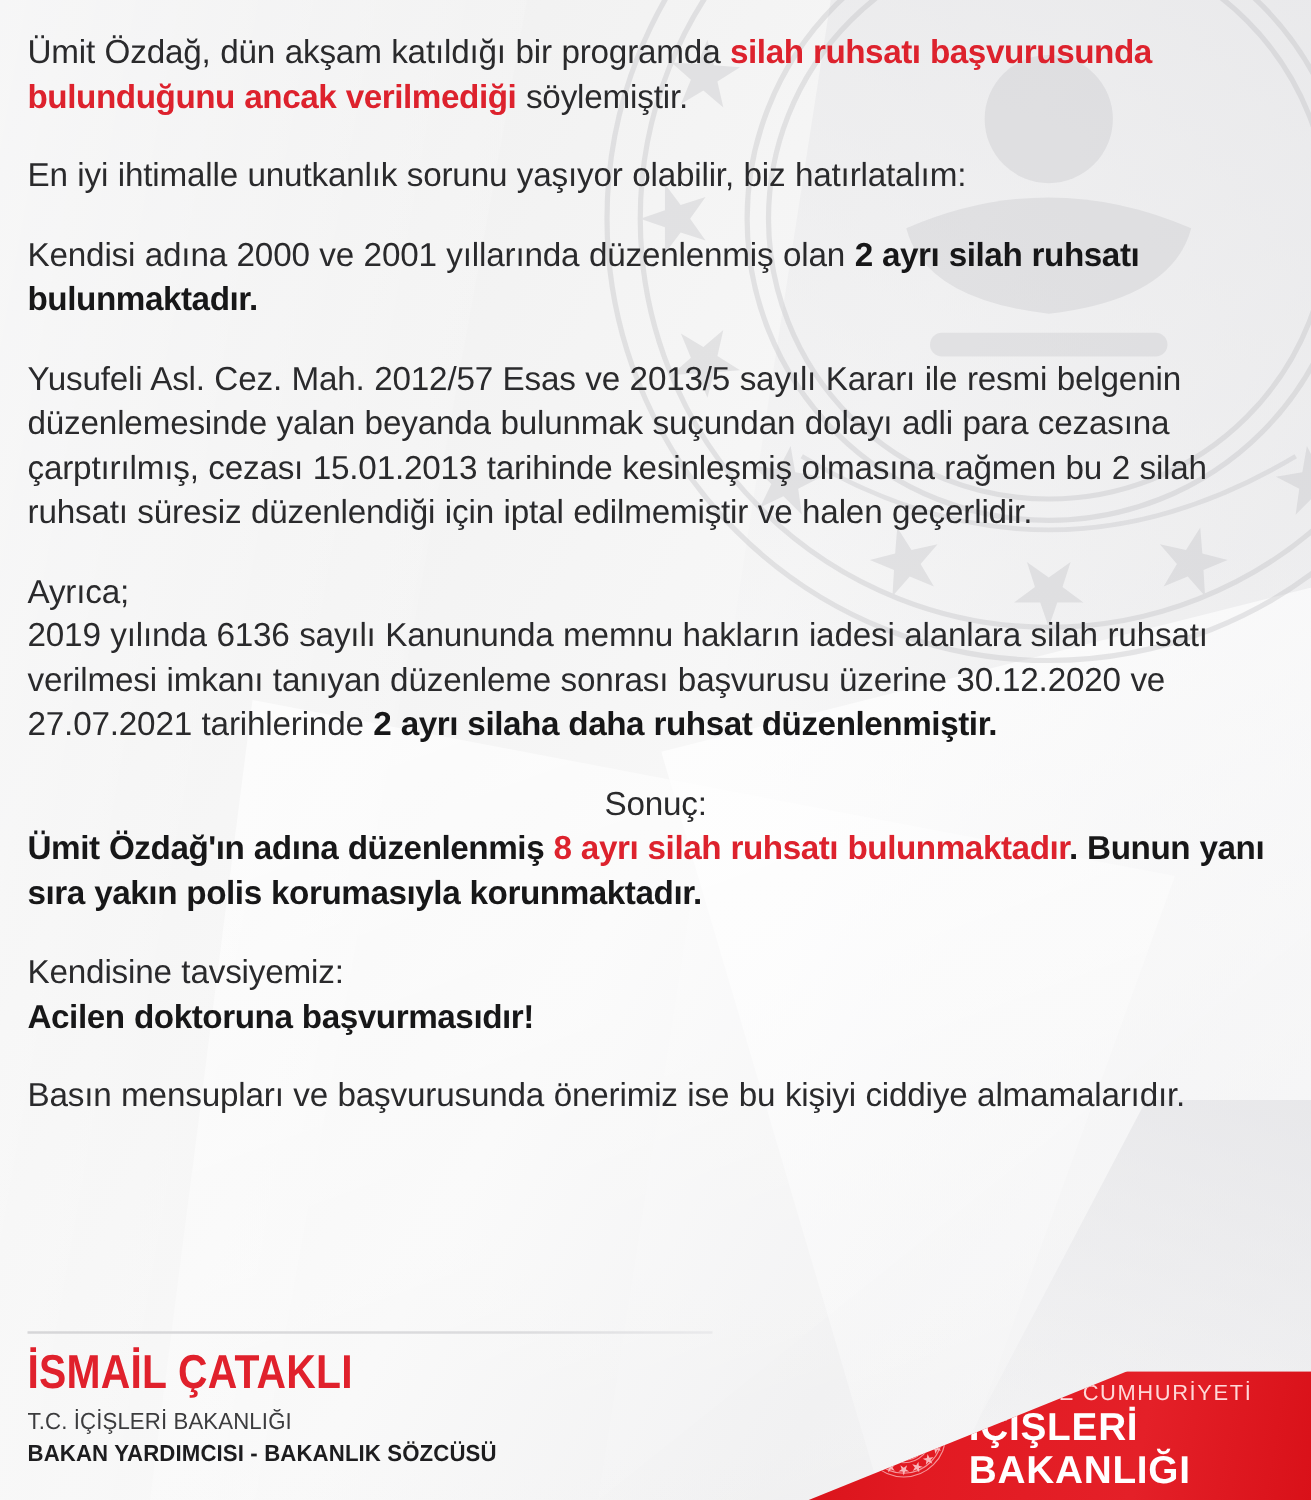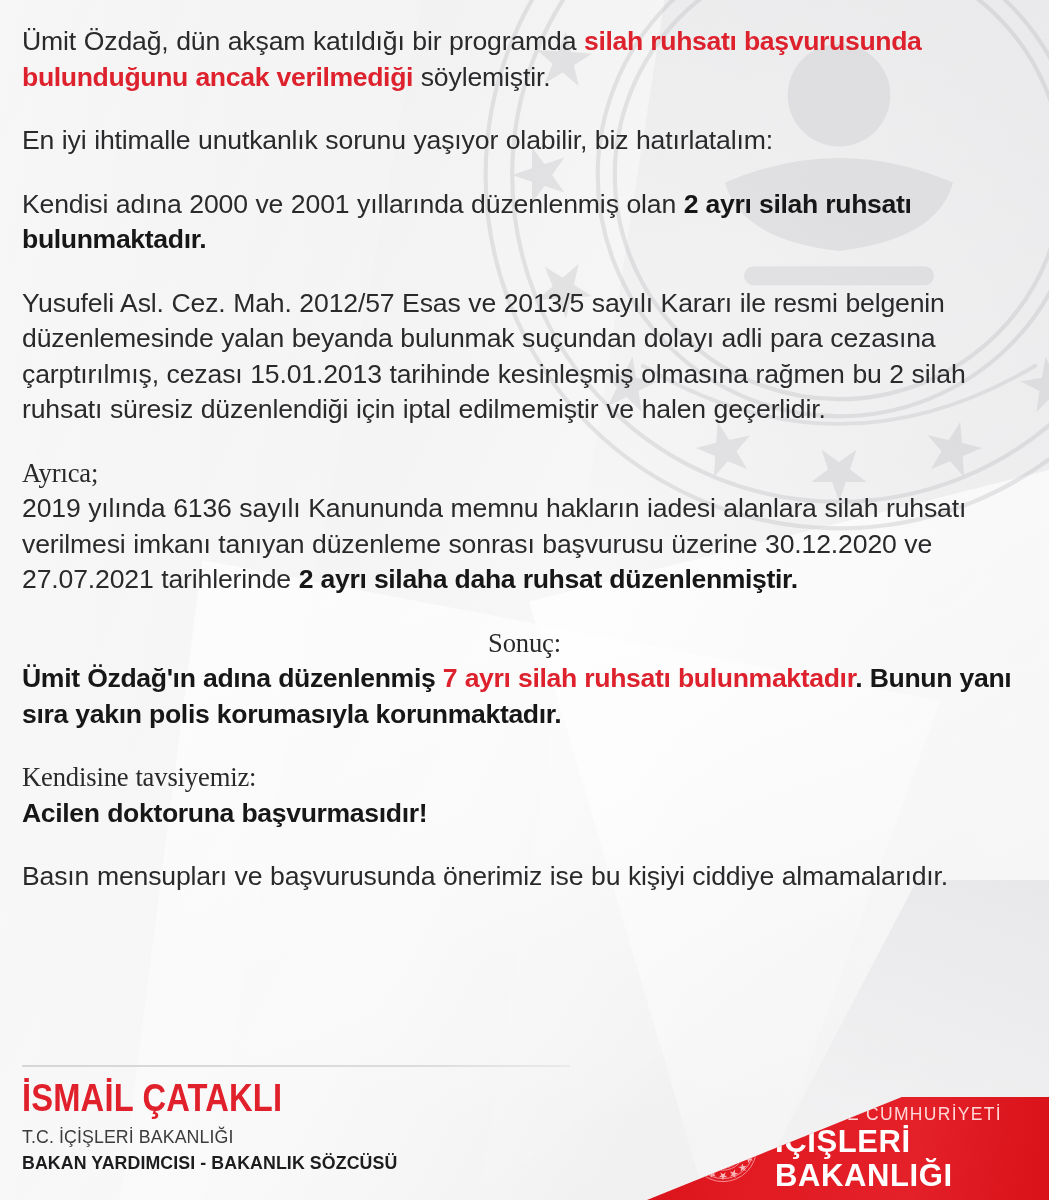--- a/index.html
+++ b/index.html
@@ -87,21 +87,20 @@
     letter-spacing: -0.35px;
   }
   .para .red {
     font-weight: bold;
     color: #dd222d;
     letter-spacing: -0.35px;
   }
   .para .lead {
     color: #2a2a2c;
     font-weight: normal;
-    font-family: Liberation Serif, serif;
   }
   .para-sonuc .line-1 { display: block; text-align: center; }
   .para-sonuc .body { font-weight: bold; color: #171718; letter-spacing: -0.35px; }
 
   
   .divider {
     position: absolute;
     left: 22px;
     top: 1065px;
     width: 548px;
@@ -235,21 +234,21 @@
     <p class="para"><span>Ümit Özdağ, dün akşam katıldığı bir programda </span><span class="red">silah ruhsatı başvurusunda bulunduğunu ancak verilmediği</span><span> söylemiştir.</span></p>
 
     <p class="para">En iyi ihtimalle unutkanlık sorunu yaşıyor olabilir, biz hatırlatalım:</p>
 
     <p class="para"><span>Kendisi adına 2000 ve 2001 yıllarında düzenlenmiş olan </span><span class="b">2 ayrı silah ruhsatı bulunmaktadır.</span></p>
 
     <p class="para">Yusufeli Asl. Cez. Mah. 2012/57 Esas ve 2013/5 sayılı Kararı ile resmi belgenin düzenlemesinde yalan beyanda bulunmak suçundan dolayı adli para cezasına çarptırılmış, cezası 15.01.2013 tarihinde kesinleşmiş olmasına rağmen bu 2 silah ruhsatı süresiz düzenlendiği için iptal edilmemiştir ve halen geçerlidir.</p>
 
     <p class="para"><span class="lead">Ayrıca;</span><br><span>2019 yılında 6136 sayılı Kanununda memnu hakların iadesi alanlara silah ruhsatı verilmesi imkanı tanıyan düzenleme sonrası başvurusu üzerine 30.12.2020 ve 27.07.2021 tarihlerinde </span><span class="b">2 ayrı silaha daha ruhsat düzenlenmiştir.</span></p>
 
-    <p class="para para-sonuc"><span class="lead line-1">Sonuç:</span><span class="body">Ümit Özdağ'ın adına düzenlenmiş </span><span class="red">7 ayrı silah ruhsatı bulunmaktadır</span><span class="body">.  Bunun yanı sıra yakın polis korumasıyla korunmaktadır.</span></p>
+    <p class="para para-sonuc"><span class="lead line-1">Sonuç:</span><span class="body">Ümit Özdağ'ın adına düzenlenmiş </span><span class="red">8 ayrı silah ruhsatı bulunmaktadır</span><span class="body">.  Bunun yanı sıra yakın polis korumasıyla korunmaktadır.</span></p>
 
     <p class="para"><span class="lead">Kendisine tavsiyemiz:</span><br><span class="b">Acilen doktoruna başvurmasıdır!</span></p>
 
     <p class="para">Basın mensupları ve başvurusunda önerimiz ise bu kişiyi ciddiye almamalarıdır.</p>
 
   </div>
 
   <div class="divider"></div>
 
   <div class="sign">

